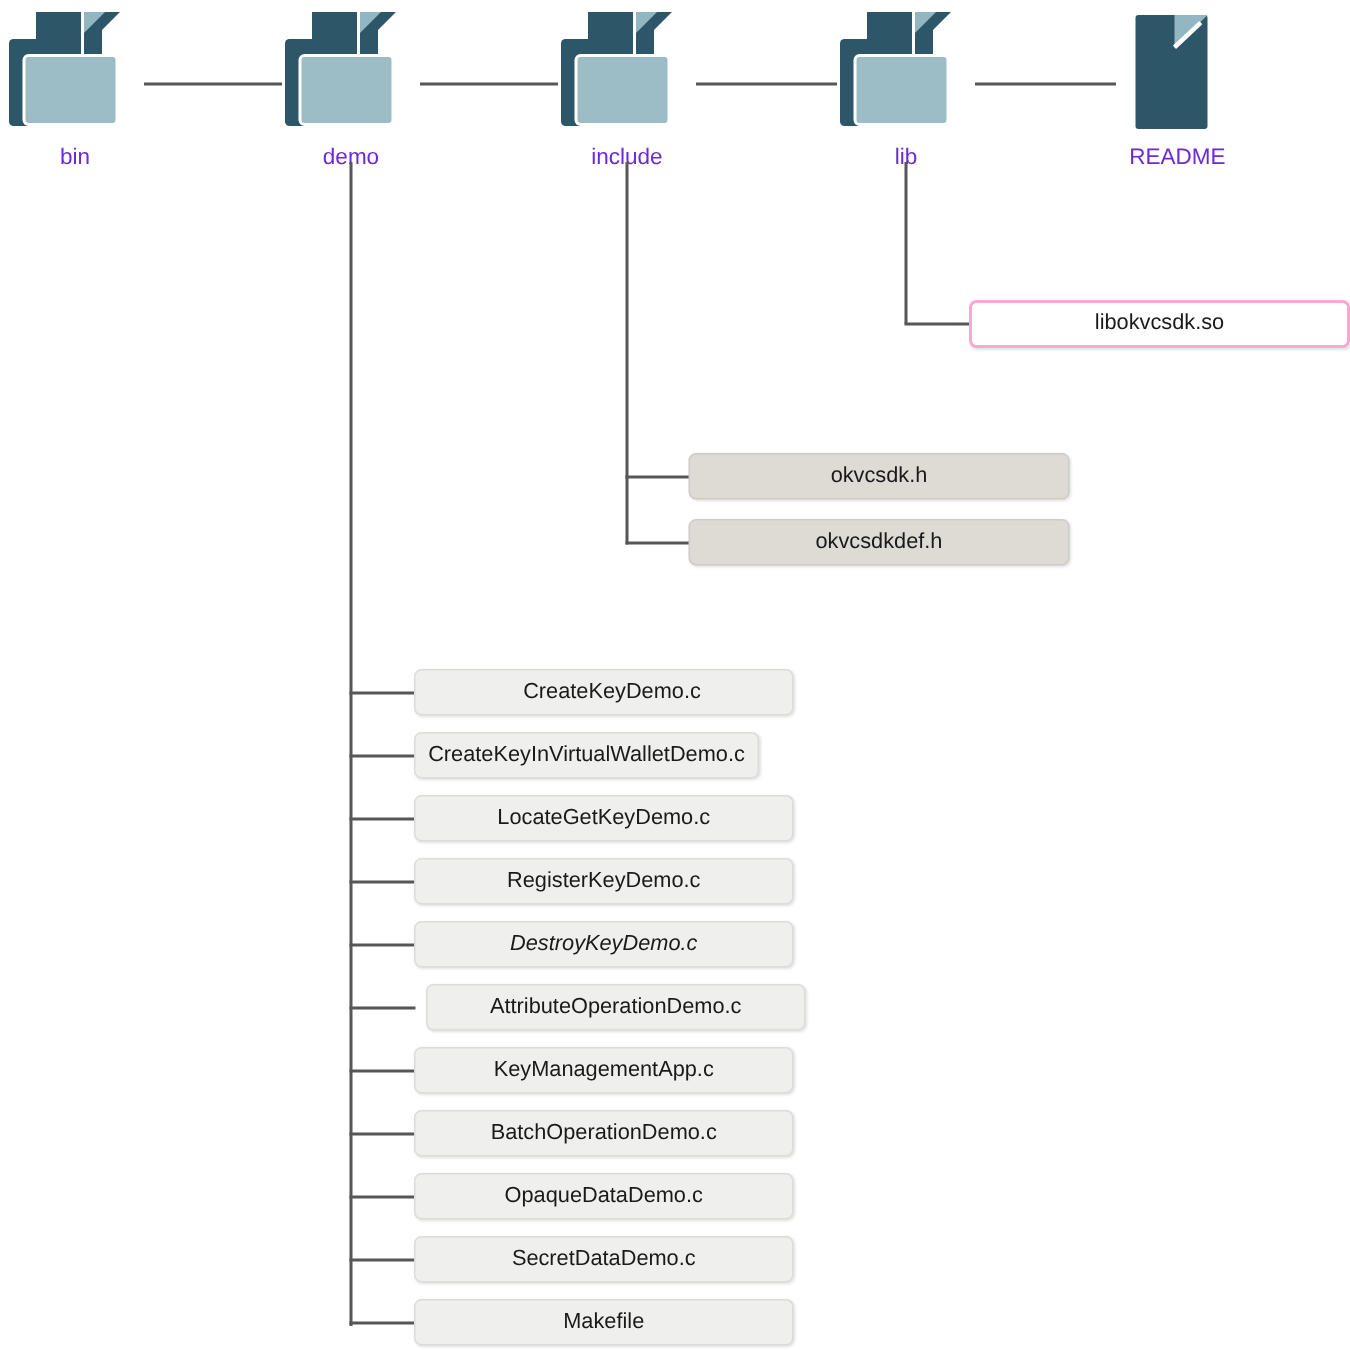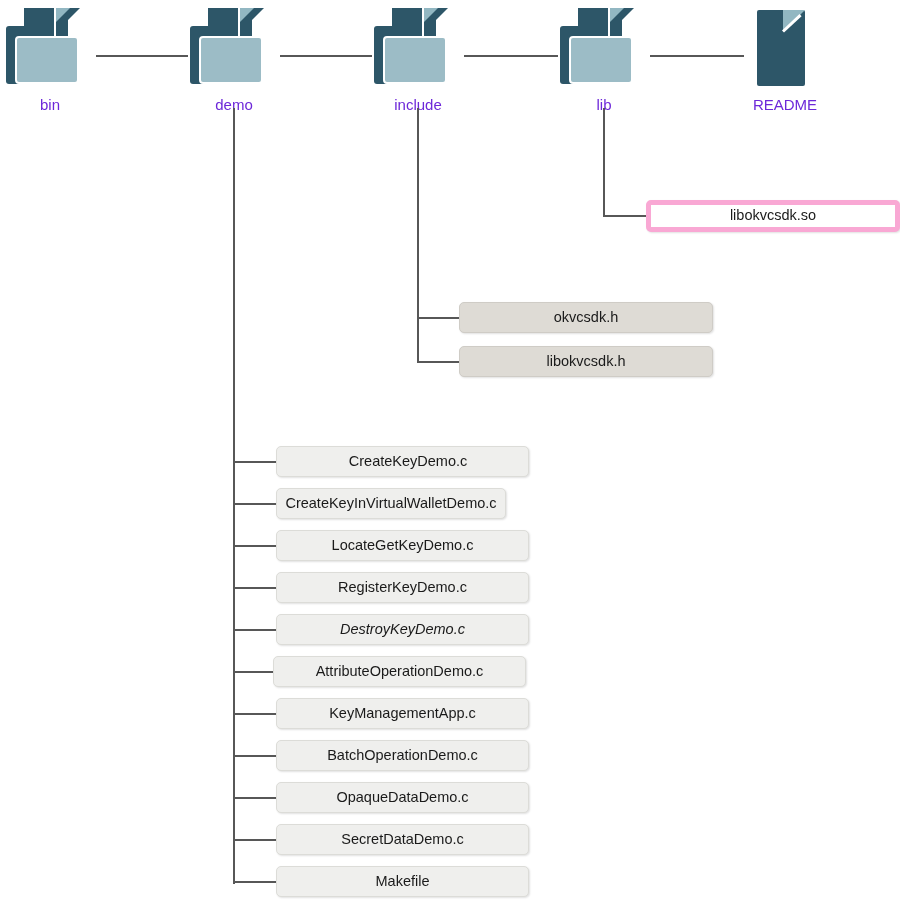--- a/index.html
+++ b/index.html
@@ -152,21 +152,21 @@
   .box.gray {
     background: #efefed;
     border: 1px solid #dcdcd8;
   }
   .box.beige {
     background: #dedbd5;
     border: 1px solid #cfccc6;
   }
   .box.white {
     background: #ffffff;
-    border: 5px solid #f9a8d4;
+    border: 2px solid #f9a8d4;
   }
 </style>
 </head>
 <body>
 
 <div id="canvas">
 
   <div class="conn h" style="left:96px;  top:55px; width:92px;"></div>
   <div class="conn h" style="left:280px; top:55px; width:92px;"></div>
   <div class="conn h" style="left:464px; top:55px; width:94px;"></div>
@@ -232,21 +232,21 @@
   </div>
 
   <div class="conn v" style="left:417px; top:108px; height:255px;"></div>
   <div class="conn h" style="left:417px; top:317px; width:44px;"></div>
   <div class="conn h" style="left:417px; top:361px; width:44px;"></div>
 
   <div class="box beige" style="left:459px; top:302px; width:254px; height:31px;">
     <span>okvcsdk.h</span>
   </div>
   <div class="box beige" style="left:459px; top:346px; width:254px; height:31px;">
-    <span>libokvcsdk.h</span>
+    <span>okvcsdkdef.h</span>
   </div>
 
   <div class="conn v" style="left:233px; top:108px; height:776px;"></div>
 
   <div class="conn h" style="left:233px; top:461px; width:44px;"></div>
   <div class="conn h" style="left:233px; top:503px; width:44px;"></div>
   <div class="conn h" style="left:233px; top:545px; width:44px;"></div>
   <div class="conn h" style="left:233px; top:587px; width:44px;"></div>
   <div class="conn h" style="left:233px; top:629px; width:44px;"></div>
   <div class="conn h" style="left:233px; top:671px; width:44px;"></div>
@@ -264,21 +264,21 @@
   </div>
   <div class="box gray" style="left:276px; top:530px; width:253px; height:31px;">
     <span>LocateGetKeyDemo.c</span>
   </div>
   <div class="box gray" style="left:276px; top:572px; width:253px; height:31px;">
     <span>RegisterKeyDemo.c</span>
   </div>
   <div class="box gray" style="left:276px; top:614px; width:253px; height:31px;font-style:italic;">
     <span>DestroyKeyDemo.c</span>
   </div>
-  <div class="box gray" style="left:273px; top:656px; width:253px; height:31px;">
+  <div class="box gray" style="left:284px; top:656px; width:253px; height:31px;">
     <span>AttributeOperationDemo.c</span>
   </div>
   <div class="box gray" style="left:276px; top:698px; width:253px; height:31px;">
     <span>KeyManagementApp.c</span>
   </div>
   <div class="box gray" style="left:276px; top:740px; width:253px; height:31px;">
     <span>BatchOperationDemo.c</span>
   </div>
   <div class="box gray" style="left:276px; top:782px; width:253px; height:31px;">
     <span>OpaqueDataDemo.c</span>

